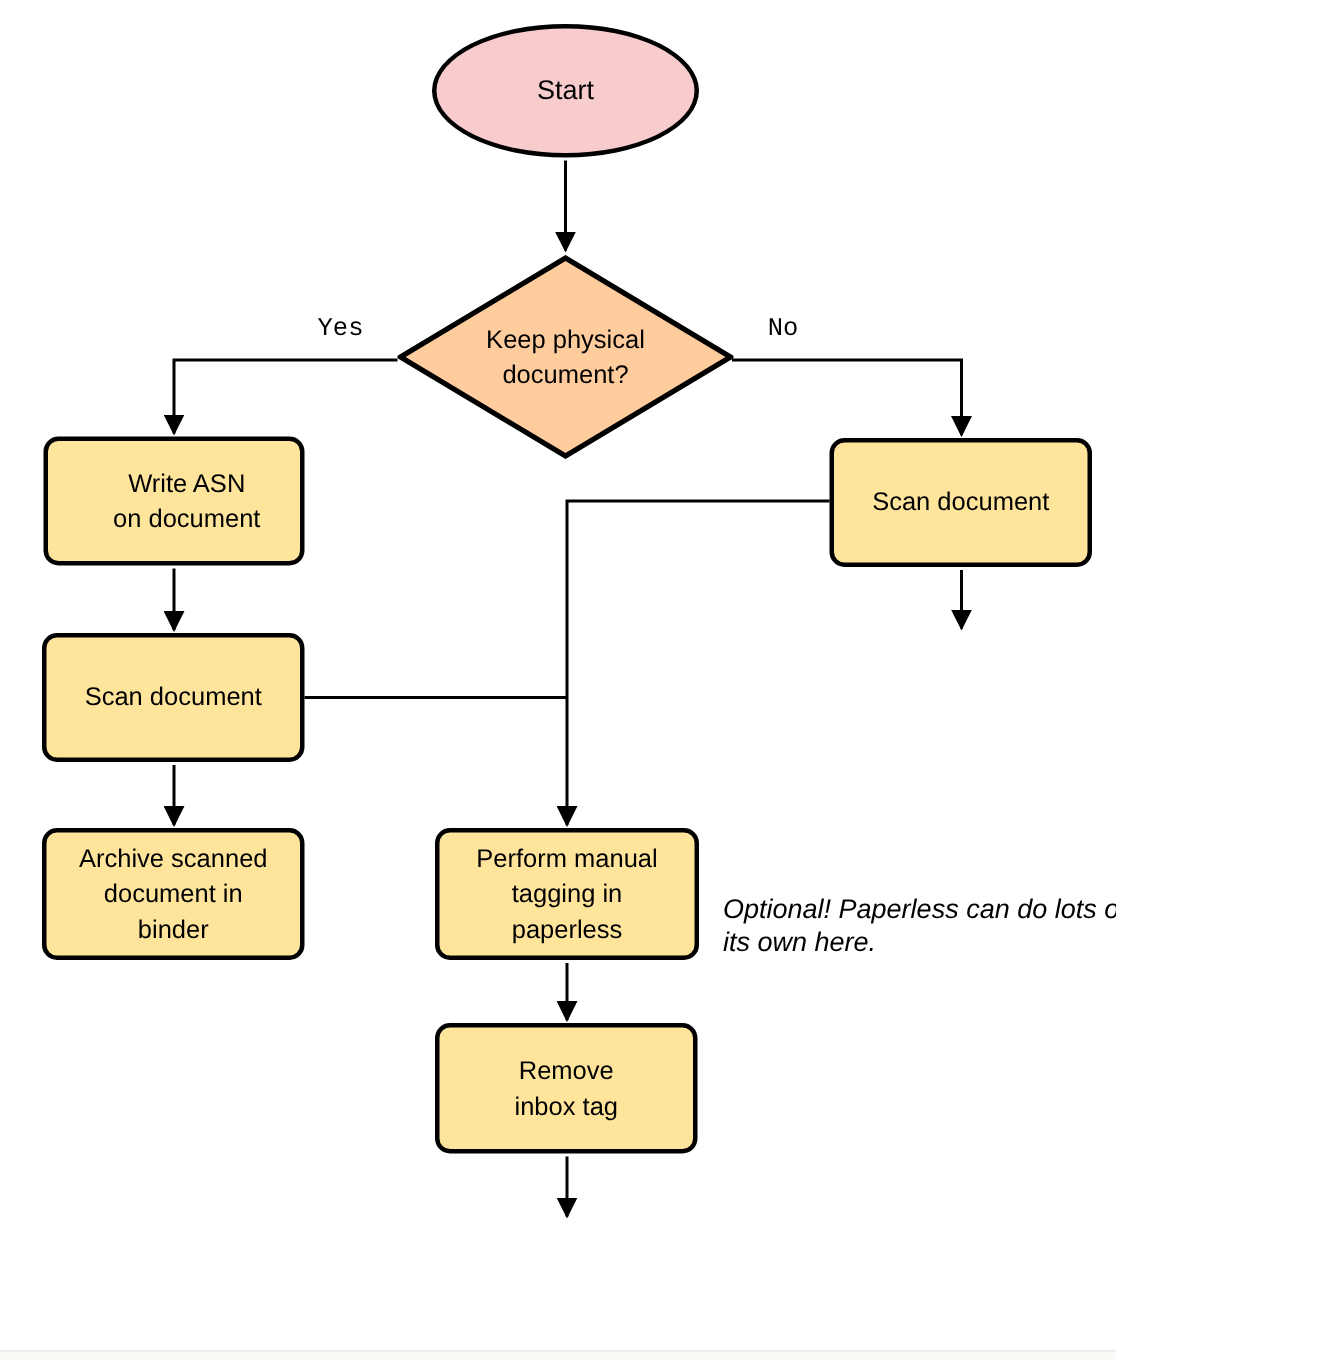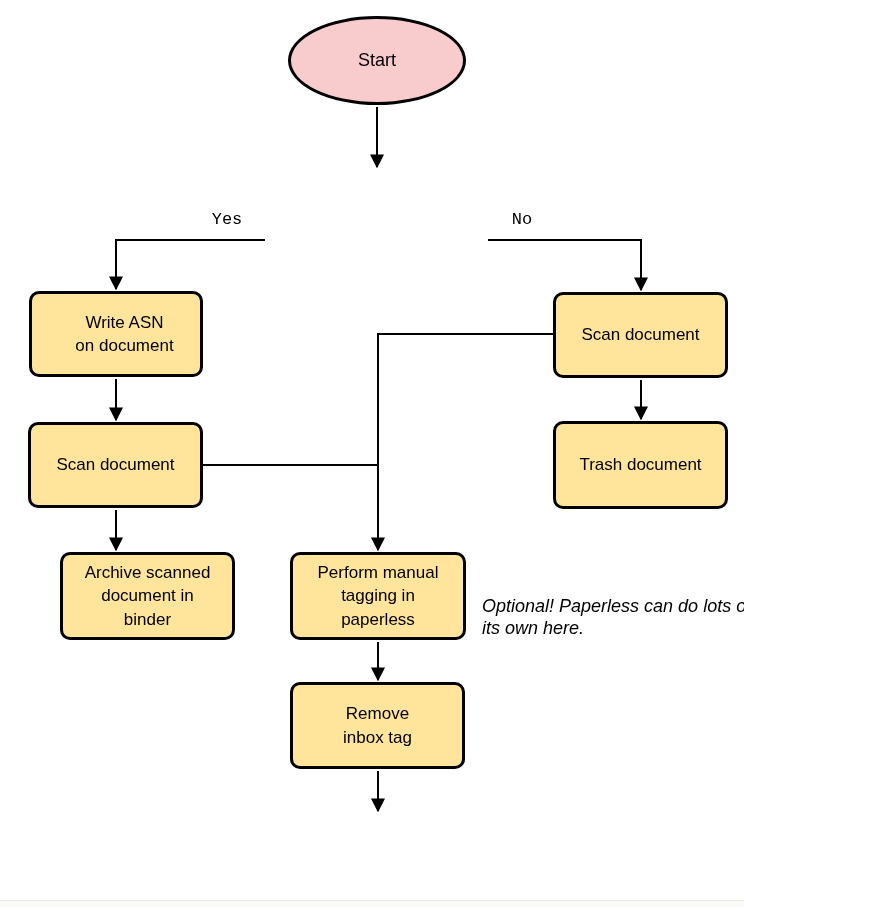--- a/index.html
+++ b/index.html
@@ -106,46 +106,50 @@
     <polyline points="641,380 641,419" marker-end="url(#arrow)"></polyline>
     <polyline points="116,510 116,550" marker-end="url(#arrow)"></polyline>
     <polyline points="378,642 378,680" marker-end="url(#arrow)"></polyline>
     <polyline points="378,771 378,811" marker-end="url(#arrow)"></polyline>
   </svg>
 
   <div class="node terminator" style="left:288px; top:16px; width:178px; height:89px;">
     <span>Start</span>
   </div>
 
+  <div class="diamond-wrap">
+    <svg width="224" height="136" viewBox="0 0 224 136" xmlns="http://www.w3.org/2000/svg">
+      <polygon points="112,2 222,68 112,134 2,68" fill="#FFCC9E" stroke="#000000" stroke-width="3.5"></polygon>
+    </svg>
+    <div class="diamond-label">Keep physical
+document?</div>
+  </div>
 
   <div class="edge-label" style="left:203px; top:210px;">Yes</div>
   <div class="edge-label" style="left:498px; top:210px;text-align:center;">No</div>
 
   <div class="node process" style="left:29px; top:291px; width:174px; height:86px;padding-left:17px;">
     <span>Write ASN
 on document</span>
   </div>
 
   <div class="node process" style="left:28px; top:422px; width:175px; height:86px;">
     <span>Scan document</span>
   </div>
 
-  <div class="node process" style="left:28px; top:552px; width:175px; height:88px;margin-left:32px;">
+  <div class="node process" style="left:28px; top:552px; width:175px; height:88px;">
     <span>Archive scanned
 document in
 binder</span>
   </div>
 
   <div class="node process" style="left:553px; top:292px; width:175px; height:86px;">
     <span>Scan document</span>
   </div>
 
-  <div class="node process" style="left:553px; top:421px; width:175px; height:88px;">
-    <span>Trash document</span>
-  </div>
 
   <div class="node process" style="left:290px; top:552px; width:176px; height:88px;">
     <span>Perform manual
 tagging in
 paperless</span>
   </div>
 
   <div class="node process" style="left:290px; top:682px; width:175px; height:87px;">
     <span>Remove
 inbox tag</span>

